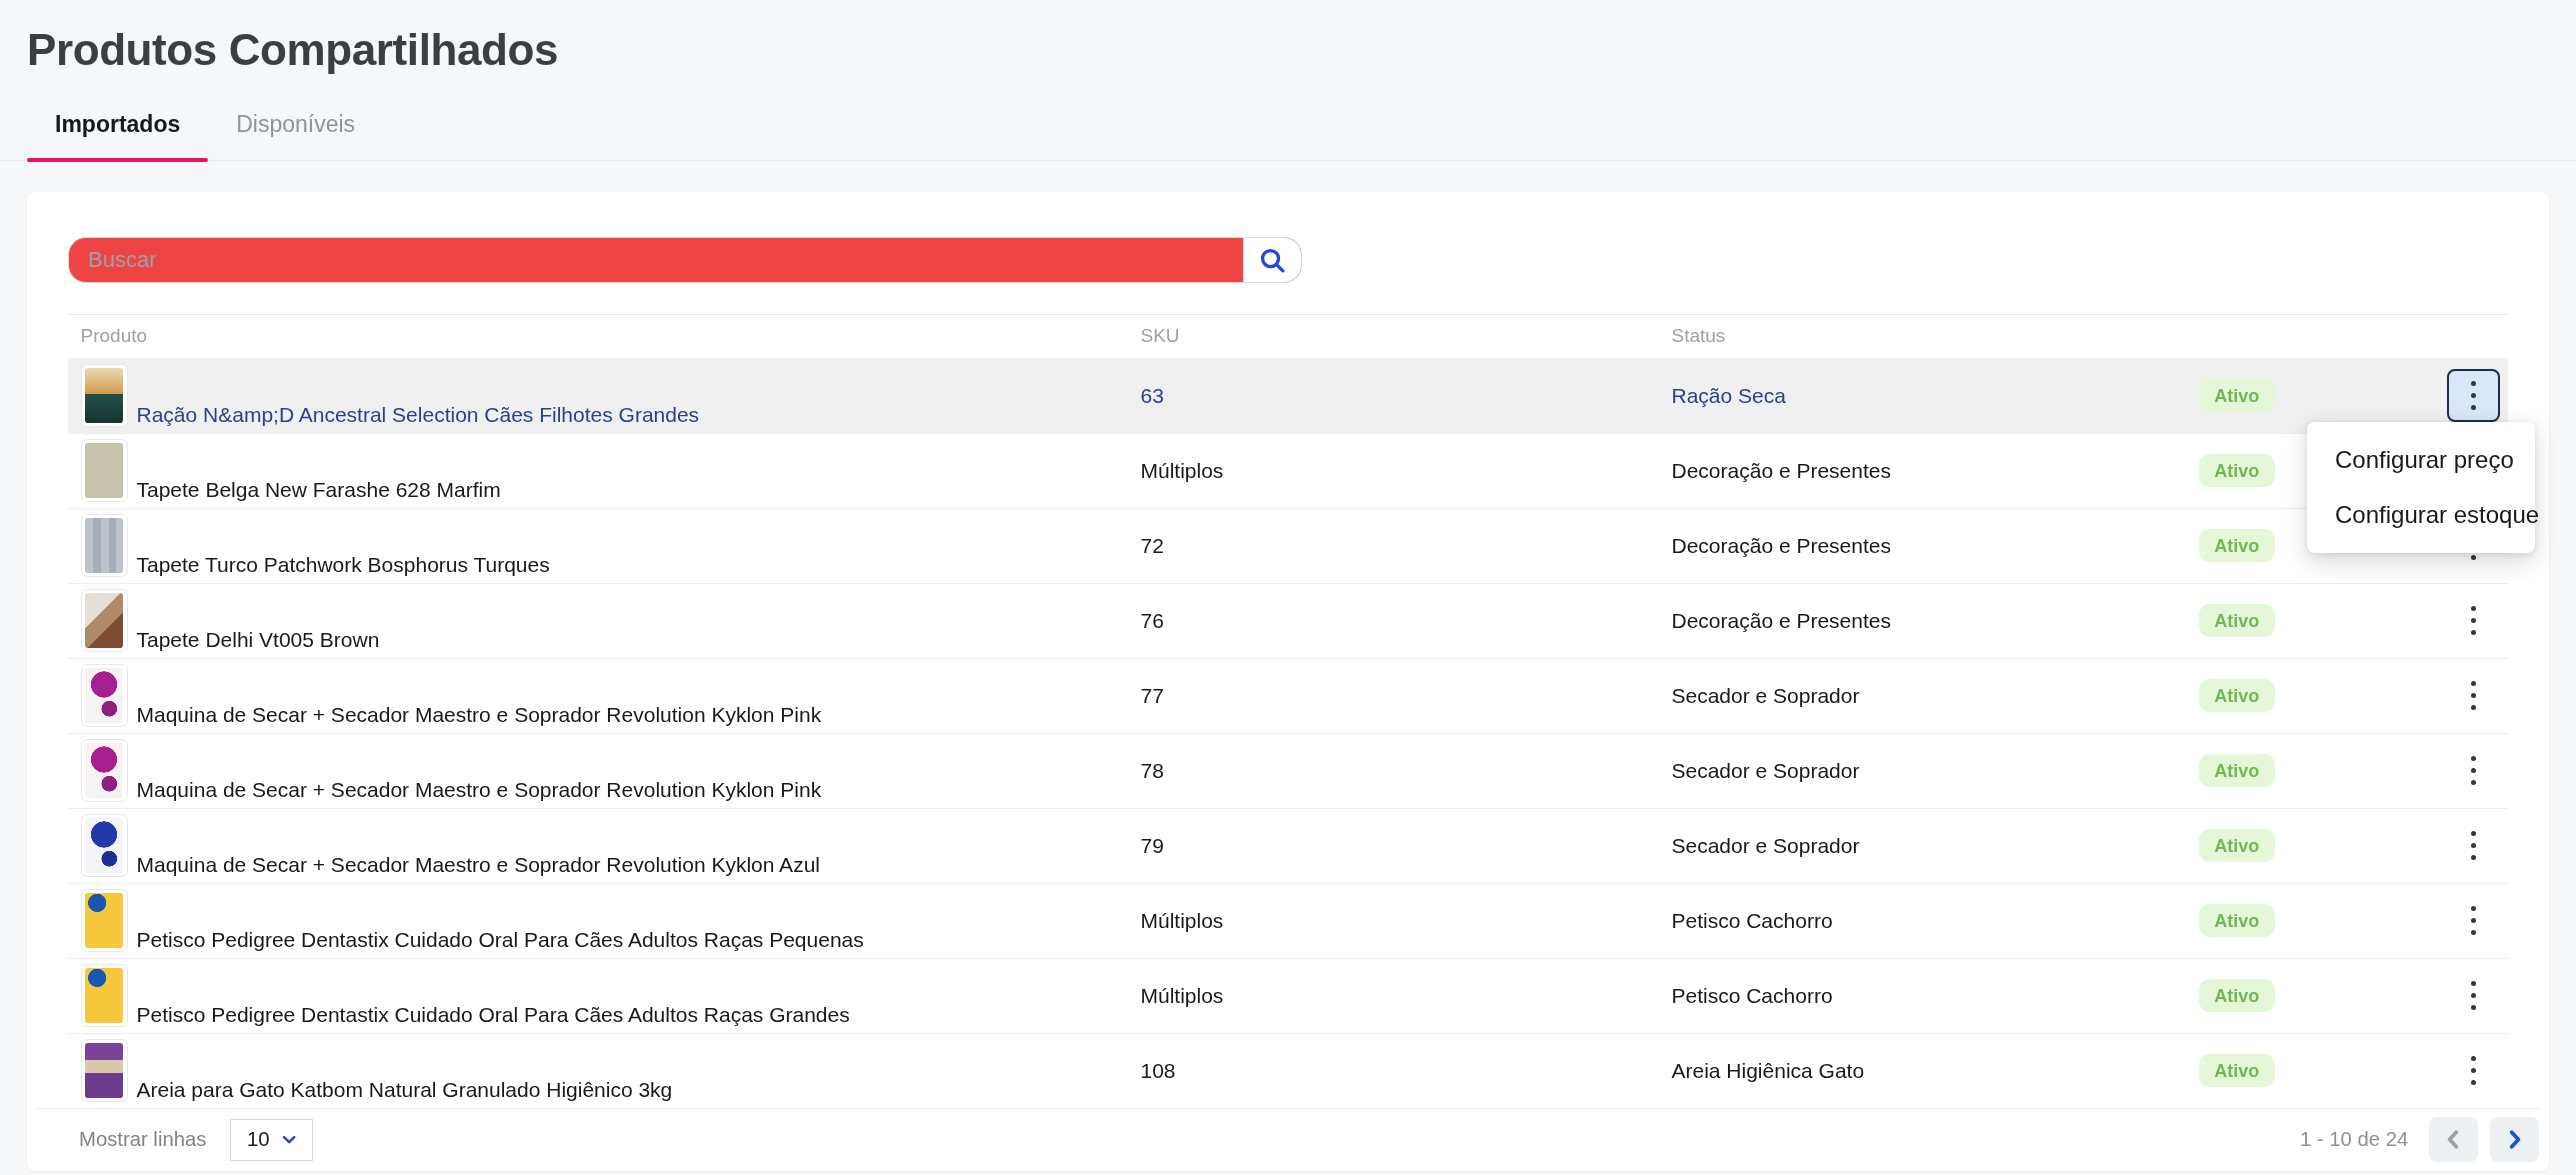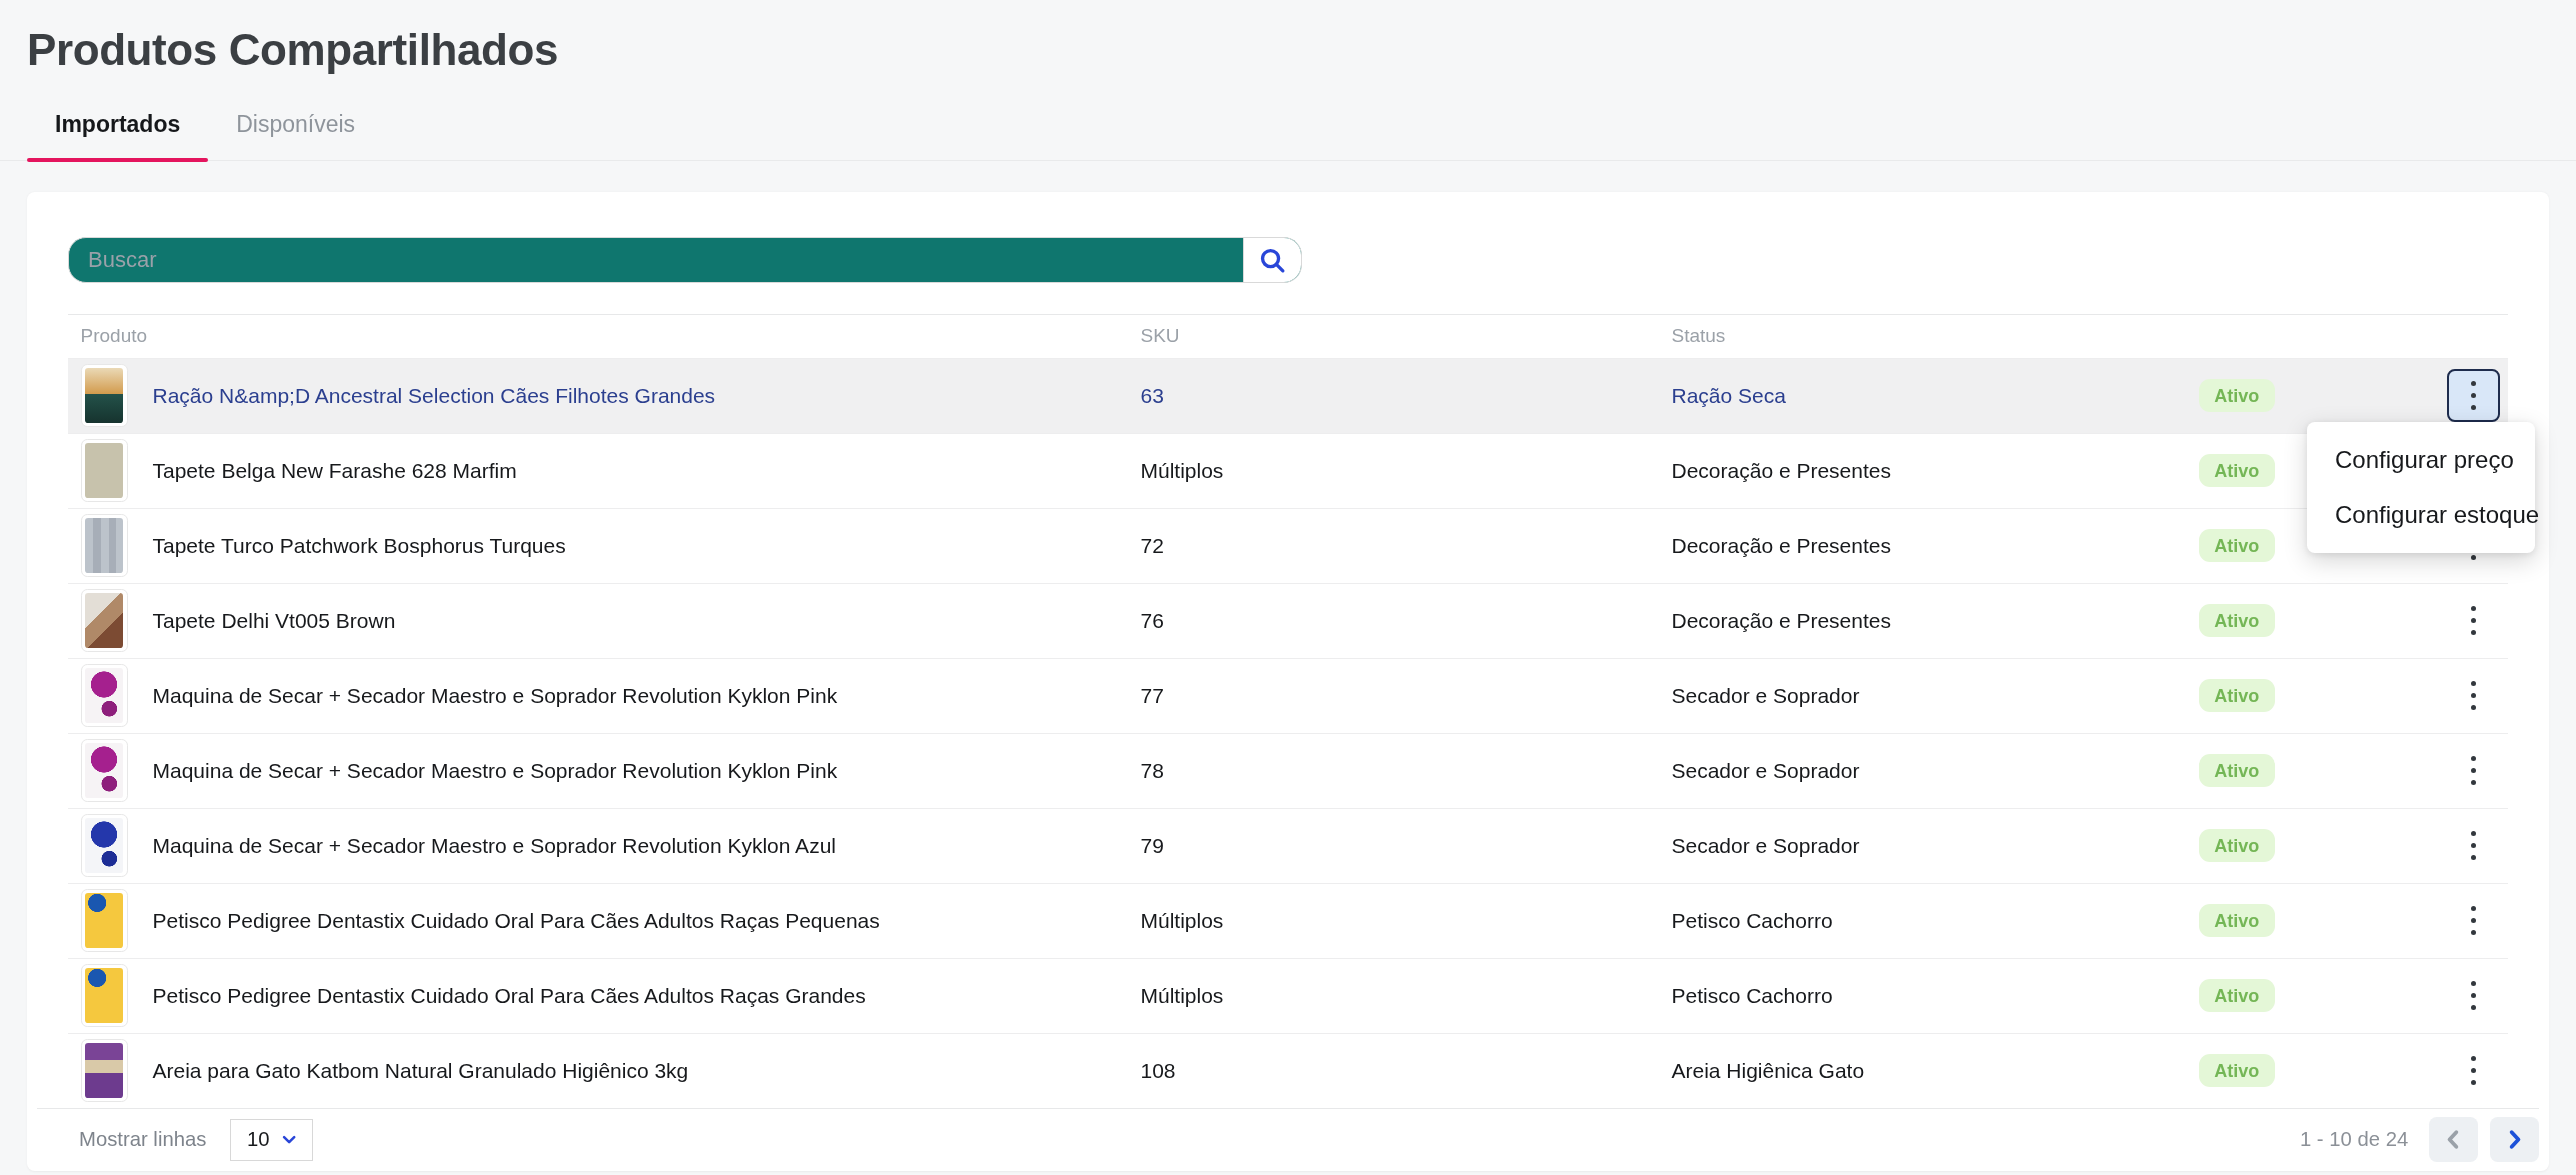--- a/index.html
+++ b/index.html
@@ -55,21 +55,21 @@
     padding: 45px 41px 0;
   }
 
   
   .search-wrap {
     display: flex;
     width: 1234px;
     height: 46px;
     border: 1.6px solid #d9d9d9;
     border-radius: 18px;
-    background: #0f766e;
+    background: #ef4444;
     overflow: hidden;
   }
   .search-input {
     flex: 1;
     border: none;
     outline: none;
     font-family: inherit;
     font-size: 22px;
     color: #17191c;
     padding: 0 19px;
@@ -103,21 +103,21 @@
   .thead .th { padding-left: 12.5px; }
   .trow {
     height: 75px;
     border-top: 1.6px solid #ededee;
     font-size: 21px;
     background: #fff;
   }
   .trow.highlighted { background: #f0f0f1; }
   .trow.highlighted .cell-text { color: #2b3f8f; }
   .cell { padding-left: 12.5px; overflow: hidden; white-space: nowrap; text-overflow: ellipsis; }
-  .prod-cell { display: flex; align-items: center; gap: 25px; }
+  .prod-cell { display: flex; align-items: flex-end; gap: 9px; }
 
   .thumb {
     flex: 0 0 auto;
     width: 47px; height: 63px;
     border: 1.6px solid #e7e7e7;
     border-radius: 6.3px;
     background: #fff;
     padding: 3.1px;
   }
   .thumb .img { width: 100%; height: 100%; border-radius: 3.1px; }

